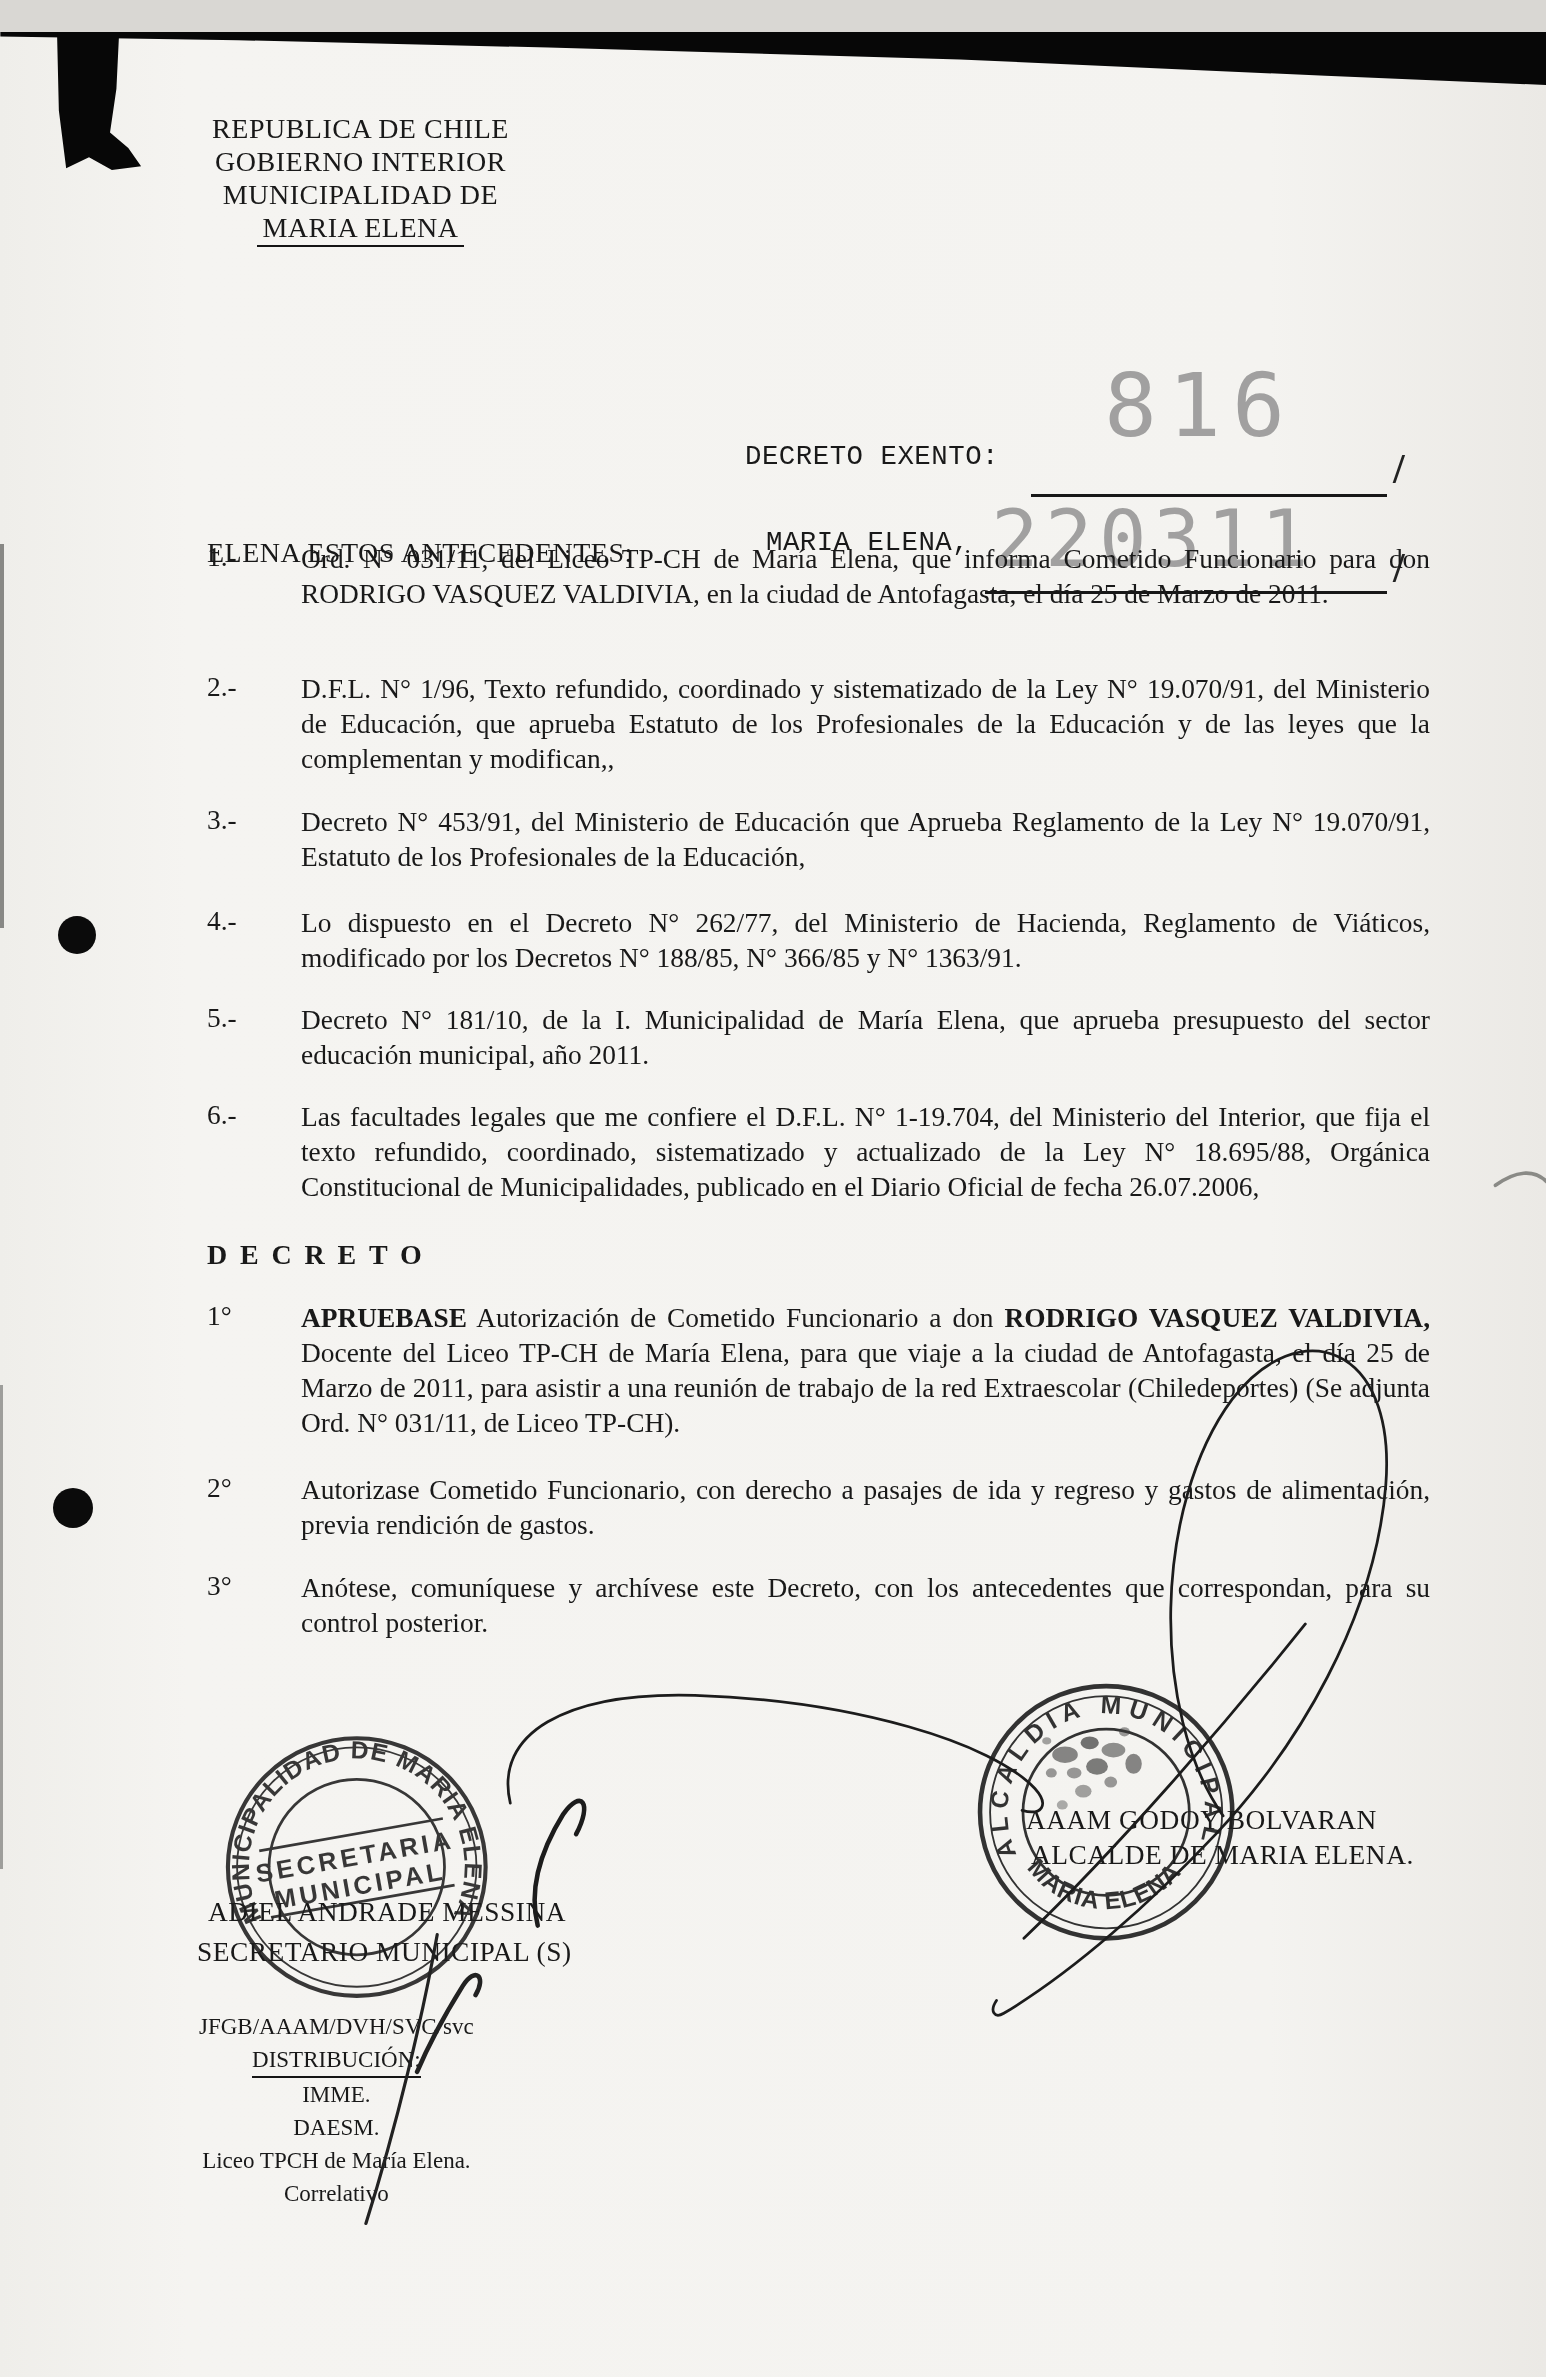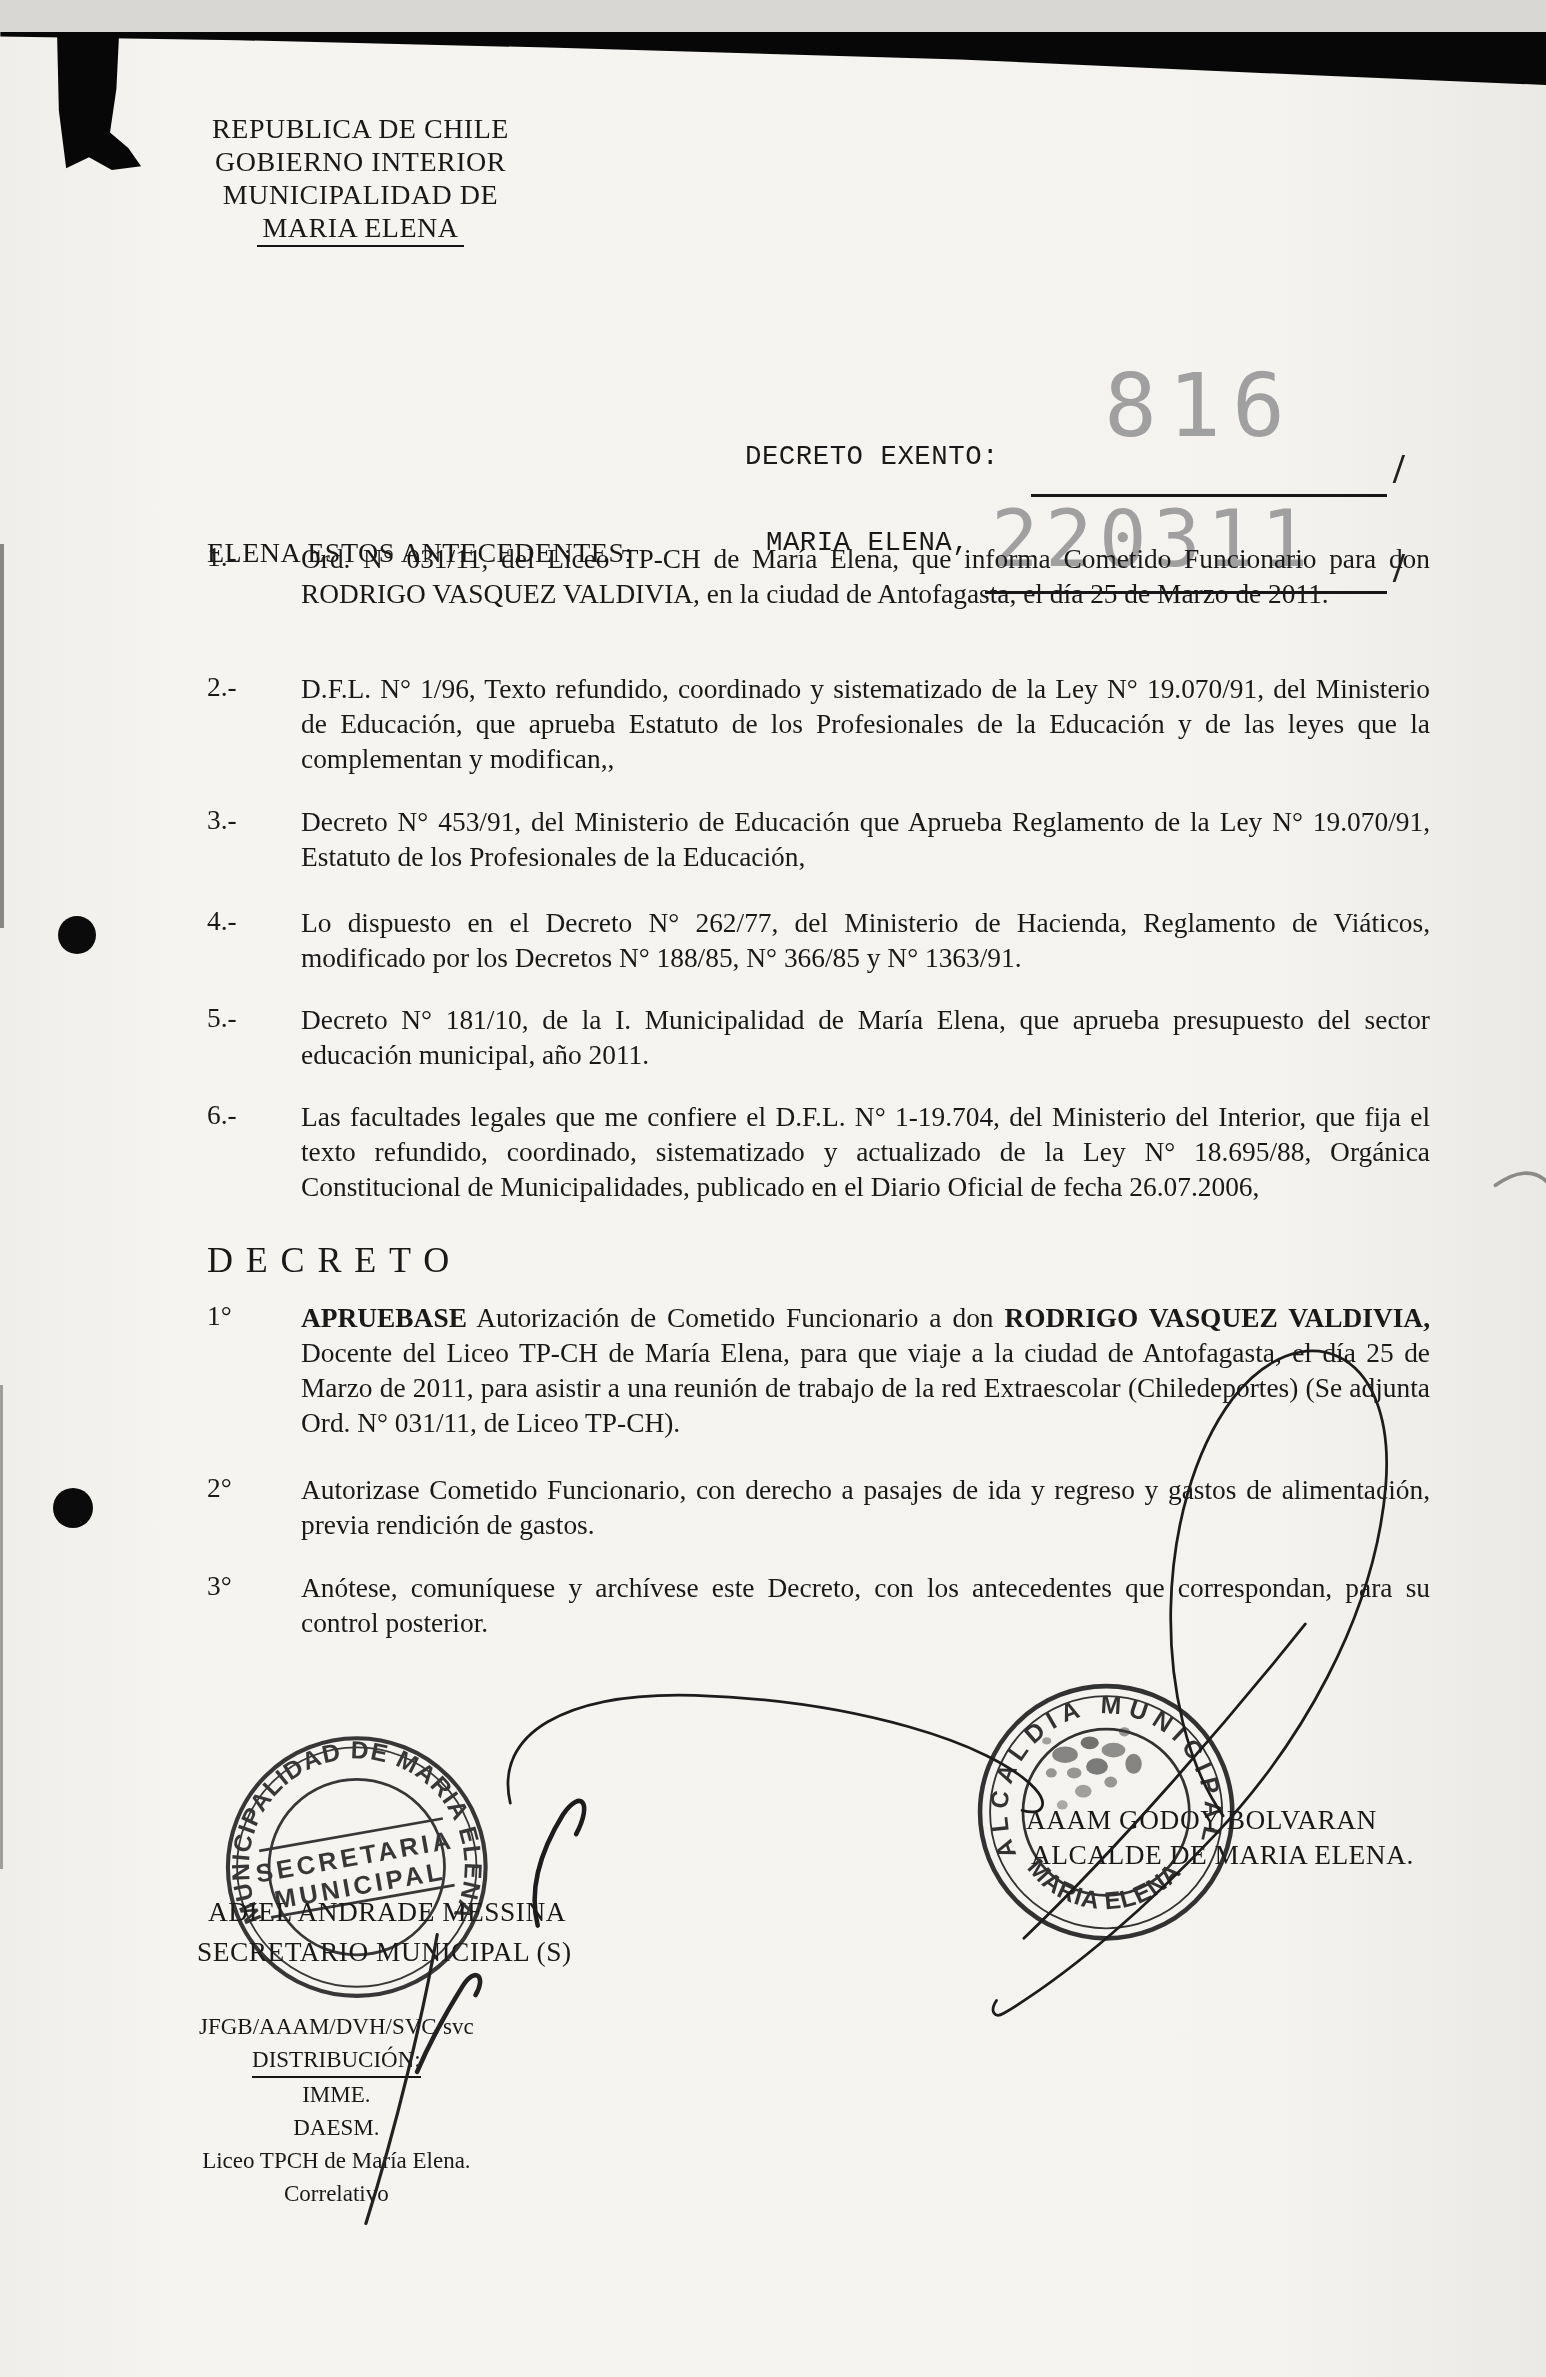--- a/index.html
+++ b/index.html
@@ -19,21 +19,21 @@
   .num2203{left:991px;top:461px;font-size:79px;letter-spacing:6.4px;}
   .rule{height:2.7px;background:#171717;}
   .slash{font-size:42px;font-weight:bold;color:#222;}
   
   .heading{font-size:28px;letter-spacing:0.5px;white-space:nowrap;}
   .item{left:207px;width:1223px;display:flex;}
   .item .num{width:94px;flex:none;font-size:27.4px;}
   .item .txt{flex:1;font-size:27.4px;line-height:35px;text-align:justify;text-align-last:left;}
   .v1{top:510px}.v2{top:640px}.v3{top:773px}.v4{top:874px}.v5{top:971px}.v6{top:1068px}
   .d1{top:1269px}.d2{top:1441px}.d3{top:1539px}
-  .decreto-heading{left:207px;top:1207px;font-size:36px;letter-spacing:12.8px;font-weight:normal;white-space:nowrap;}
+  .decreto-heading{left:207px;top:1207px;font-size:28px;letter-spacing:12.8px;font-weight:bold;white-space:nowrap;}
   b.seg{font-weight:bold;}
   
   .name-line{font-size:27.4px;white-space:nowrap;letter-spacing:0.5px;}
   
   .footer{left:199px;top:1978px;font-size:23px;line-height:33px;white-space:nowrap;text-align:center;}
   .footer .dist{display:inline-block;border-bottom:2.7px solid #151515;padding-bottom:0px;}
   
   .dot{position:absolute;border-radius:50%;background:#0b0b0b;}
   .overlay{position:absolute;left:0;top:0;pointer-events:none;}
   .edge1{left:0;top:512px;width:3.7px;height:384px;background:rgba(10,10,10,.45);}

